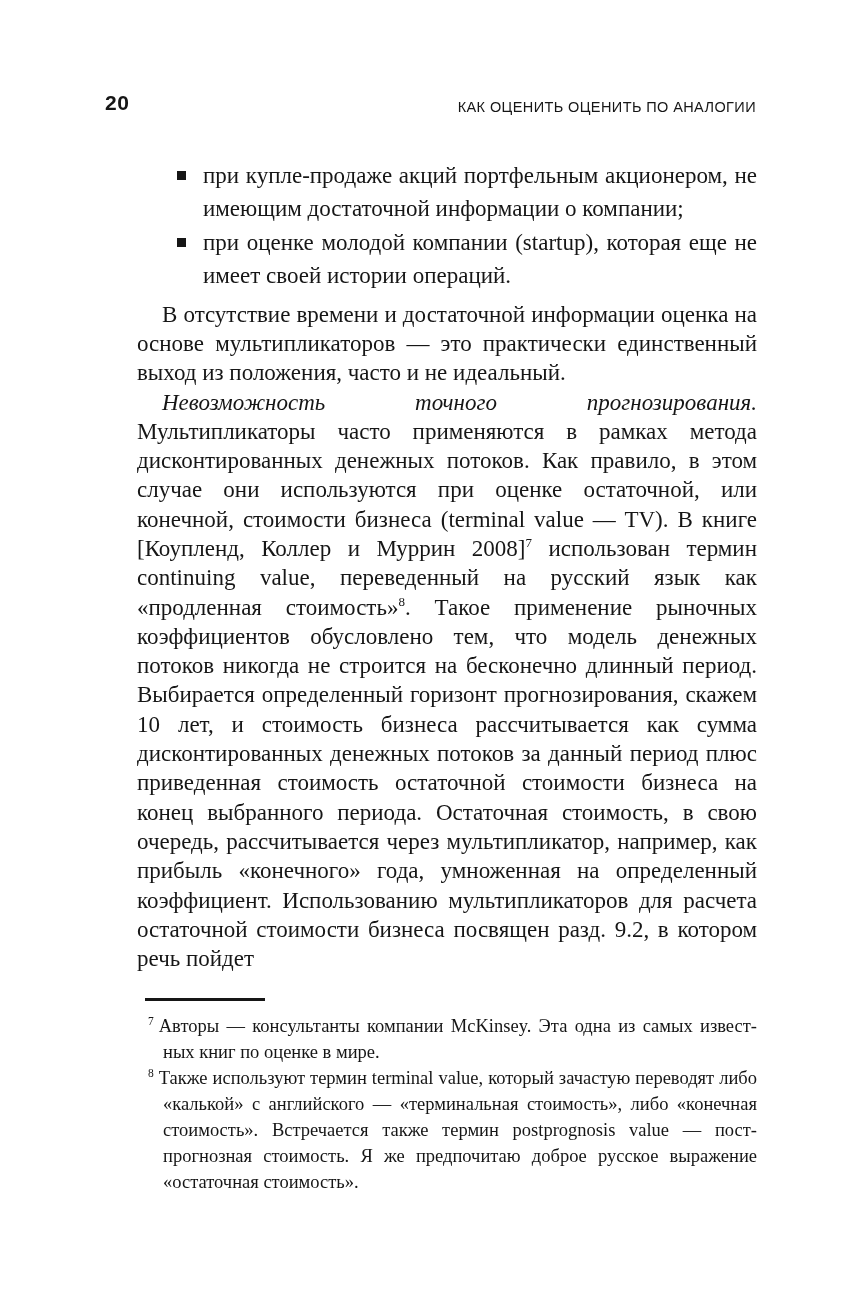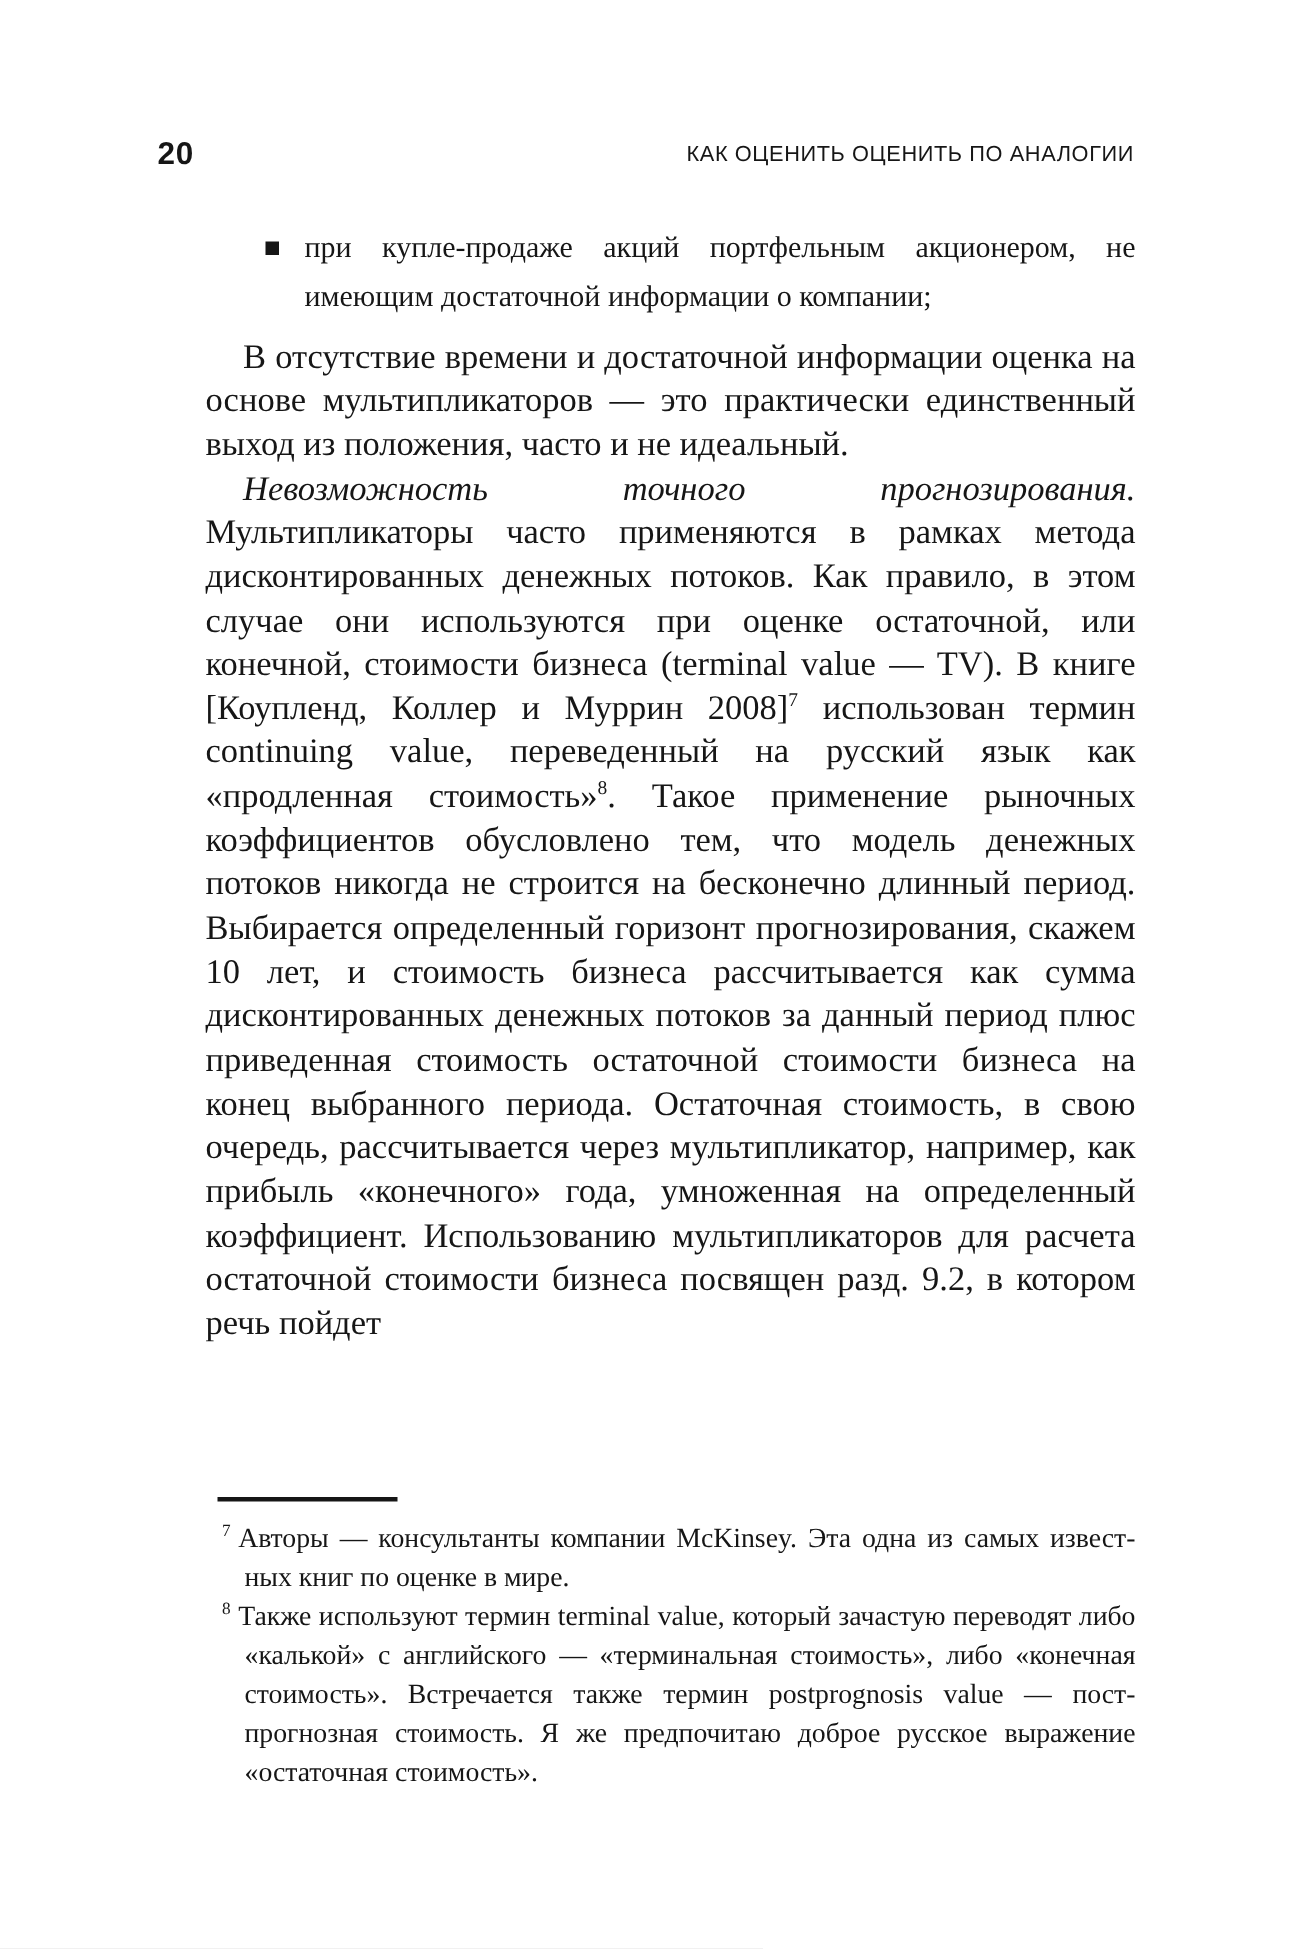--- a/index.html
+++ b/index.html
@@ -13,43 +13,43 @@
     font-family: "Liberation Serif", serif;
     overflow: hidden;
   }
   .running-header {
     position: absolute;
     top: 91px;
     left: 105px;
     width: 651px;
     display: flex;
     justify-content: space-between;
-    align-items: center;
+    align-items: flex-end;
     font-family: "Liberation Sans", sans-serif;
   }
   .page-number {
     font-weight: bold;
     font-size: 21px;
     letter-spacing: 0.5px;
   }
   .running-title {
     font-size: 14.5px;
     letter-spacing: 0.4px;
   }
   .text-block {
     position: absolute;
     left: 137px;
     top: 143px;
     width: 620px;
   }
   .bullet-list {
     list-style: none;
-    margin: 6px 0 7px 0;
+    margin: 16px 0 7px 0;
     padding: 0;
-    font-size: 20px;
+    font-size: 23px;
     line-height: 33.4px;
   }
   .bullet-item {
     position: relative;
     padding-left: 66px;
     text-align: justify;
   }
   .bullet-marker {
     position: absolute;
     left: 40px;
@@ -108,20 +108,24 @@
     <span class="running-title">КАК ОЦЕНИТЬ ОЦЕНИТЬ ПО АНАЛОГИИ</span>
   </header>
 
   <main class="text-block">
 
     <ul class="bullet-list">
       <li class="bullet-item">
         <span class="bullet-marker"></span>
         <span>при купле-продаже акций портфельным акционером, не имеющим достаточной информации о компании;</span>
       </li>
+      <li class="bullet-item">
+        <span class="bullet-marker"></span>
+        <span>при оценке молодой компании (startup), которая еще не имеет своей истории операций.</span>
+      </li>
     </ul>
 
     <p class="para">В отсутствие времени и достаточной информации оценка на основе мультипликаторов — это практически единственный выход из положения, часто и не идеальный.</p>
 
     <p class="para"><em>Невозможность точного прогнозирования.</em><span> Мультипликаторы часто применяются в рамках метода дисконтированных денеж­ных потоков. Как правило, в этом случае они используются при оценке остаточной, или конечной, стоимости бизнеса (terminal value — TV). В книге [Коупленд, Коллер и Муррин 2008]</span><sup class="fn-ref">7</sup><span> использован термин continuing value, переведенный на русский язык как «продленная стоимость»</span><sup class="fn-ref">8</sup><span>. Такое приме­нение рыночных коэффициентов обусловлено тем, что модель денежных потоков никогда не строится на бесконечно длинный период. Выбирается определенный горизонт прогнозирования, скажем 10 лет, и стоимость бизнеса рассчитывается как сумма дисконтированных денежных потоков за данный период плюс приведенная стоимость остаточной стоимости бизнеса на конец выбранного периода. Остаточная стоимость, в свою очередь, рассчитывается через мультипликатор, например, как прибыль «конечного» года, умноженная на определенный коэффициент. Использованию мультипликаторов для расчета остаточной стоимости бизнеса посвящен разд. 9.2, в котором речь пойдет</span></p>
 
   </main>
 
   <footer class="footnotes">
     <div class="fn-rule"></div>

